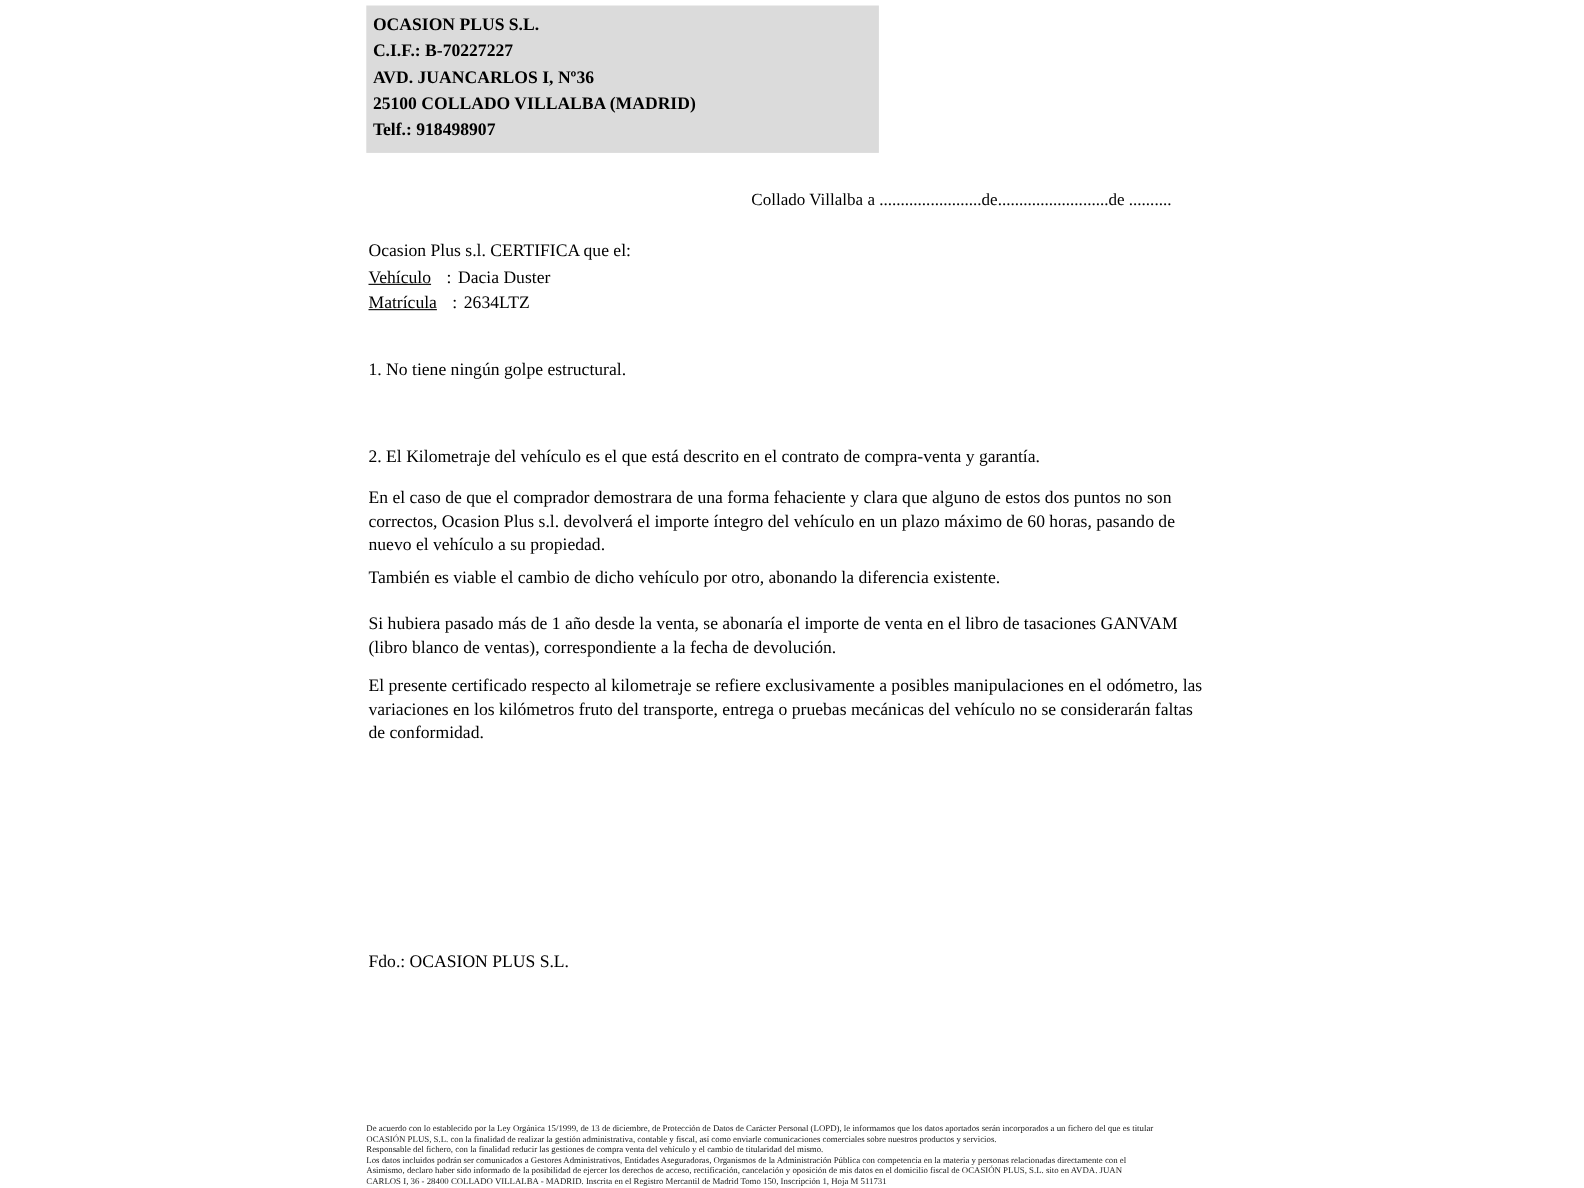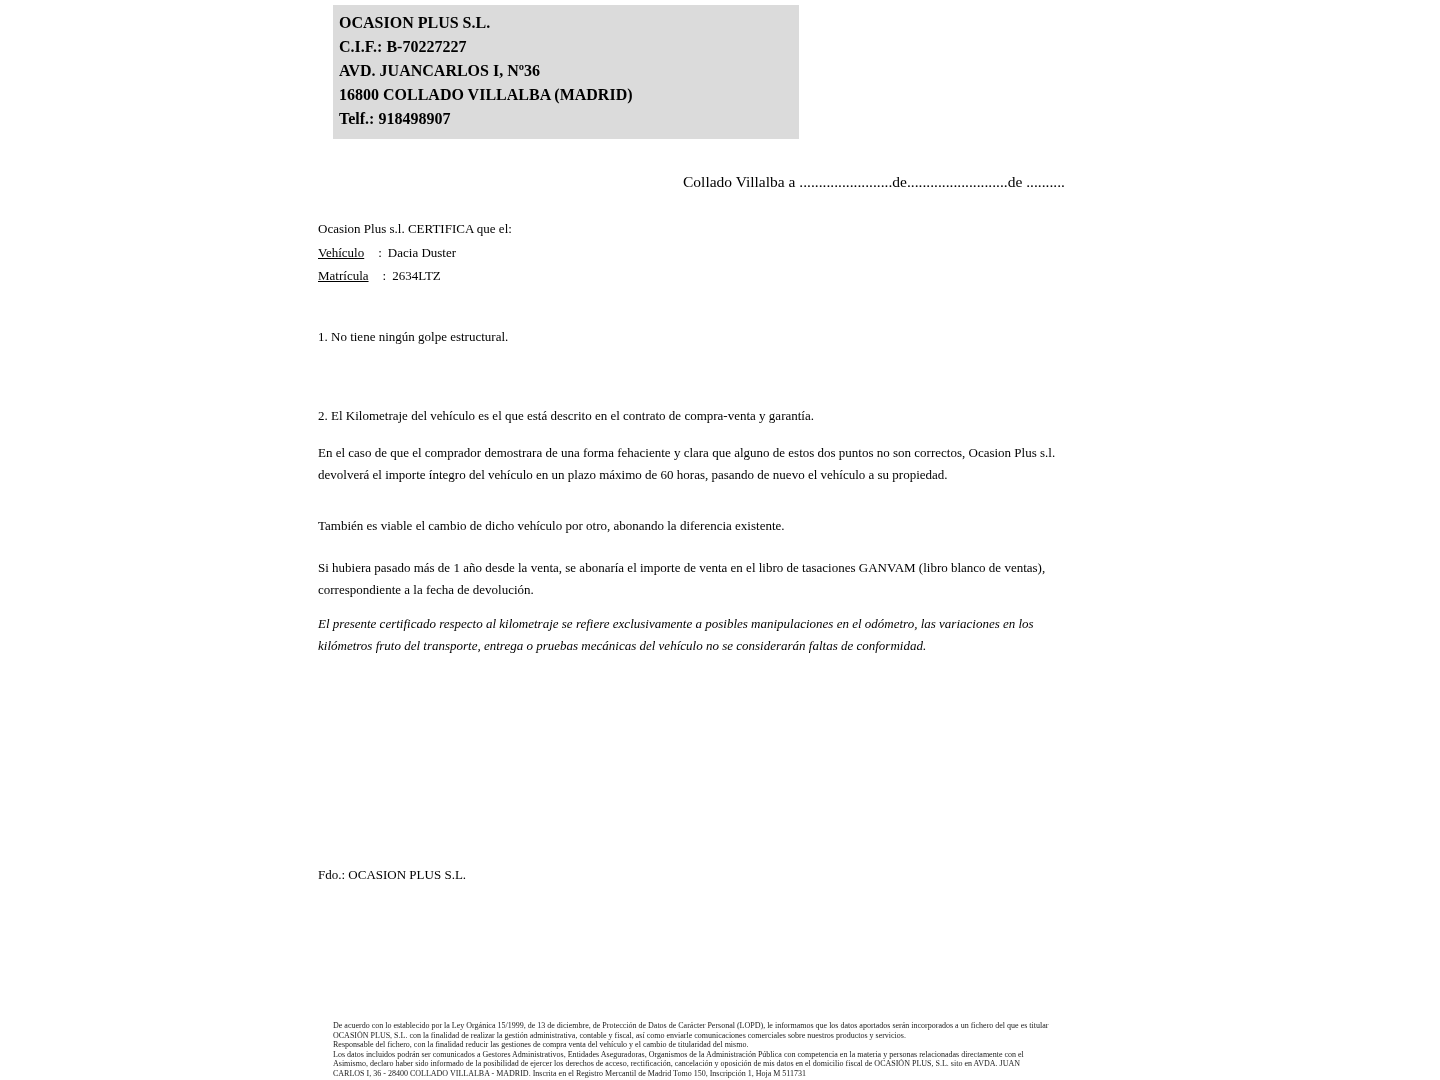--- a/index.html
+++ b/index.html
@@ -29,36 +29,36 @@
   }
   .date-line{
     position:absolute;
     left:683px;
     top:173px;
     font-size:15.5px;
     white-space:nowrap;
   }
   .block{
     position:absolute;
-    left:318px;
+    left:335px;
     width:768px;
-    font-size:13px;
+    font-size:16px;
     line-height:21.5px;
   }
   .certify-title{top:218px;}
   .vehicle-line{top:242px;}
   .plate-line{top:265px;}
   .u{text-decoration:underline;}
   .sep{margin-left:14px;margin-right:6px;}
   .p1{top:326px;}
   .p2{top:365px;margin-top:40px;}
   .p3{top:442px;}
   .p4{top:515px;}
   .p5{top:557px;}
-  .p6{top:613px;font-style:italic;}
+  .p6{top:613px;}
   .signature{top:864px;}
   .legal-footer{
     position:absolute;
     left:333px;
     top:1021px;
     width:772px;
     font-size:8px;
     line-height:9.6px;
     color:#1a1a1a;
   }
@@ -66,21 +66,21 @@
 </style>
 </head>
 <body>
 
 <div class="page">
 
   <div class="header-box">
     <div class="hline">OCASION PLUS S.L.</div>
     <div class="hline">C.I.F.: B-70227227</div>
     <div class="hline">AVD. JUANCARLOS I, Nº36</div>
-    <div class="hline">16800 COLLADO VILLALBA (MADRID)</div>
+    <div class="hline">25100 COLLADO VILLALBA (MADRID)</div>
     <div class="hline">Telf.: 918498907</div>
   </div>
 
   <div class="date-line">Collado Villalba a ........................de..........................de ..........</div>
 
   <div class="block certify-title">Ocasion Plus s.l. CERTIFICA que el:</div>
 
   <div class="block vehicle-line">
     <span class="u">Vehículo</span><span class="sep">:</span><span>Dacia Duster</span>
   </div>

